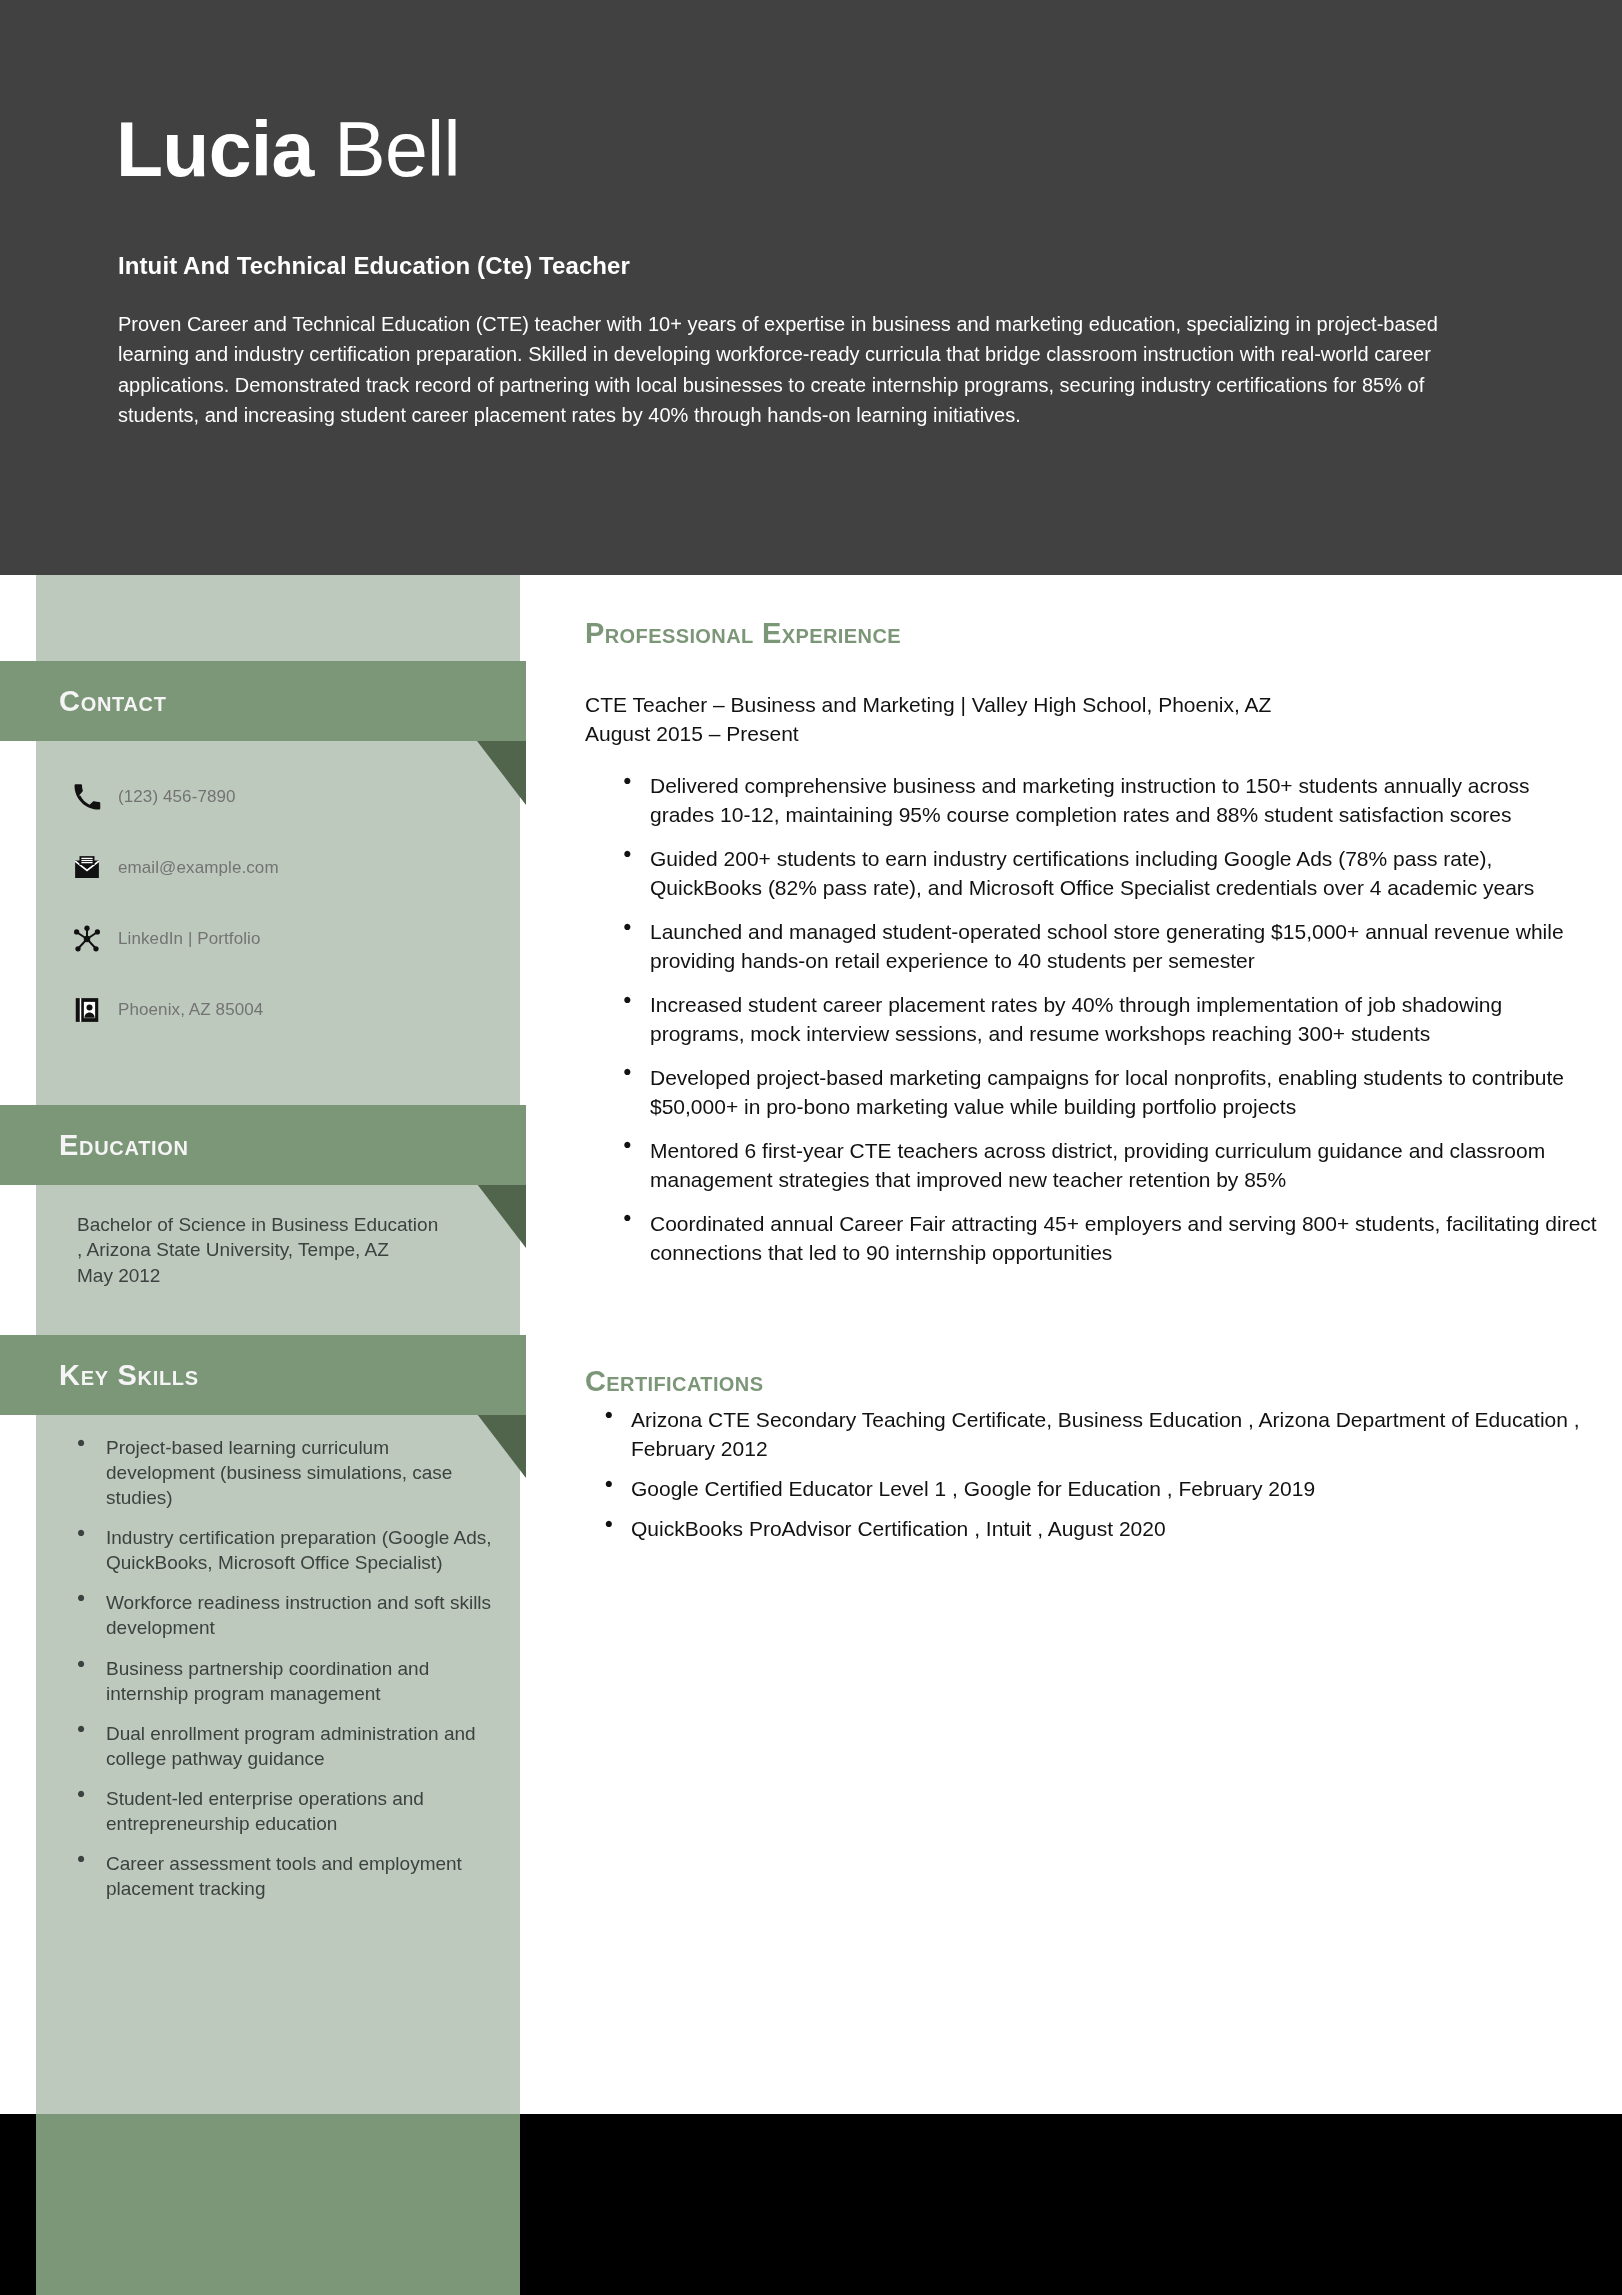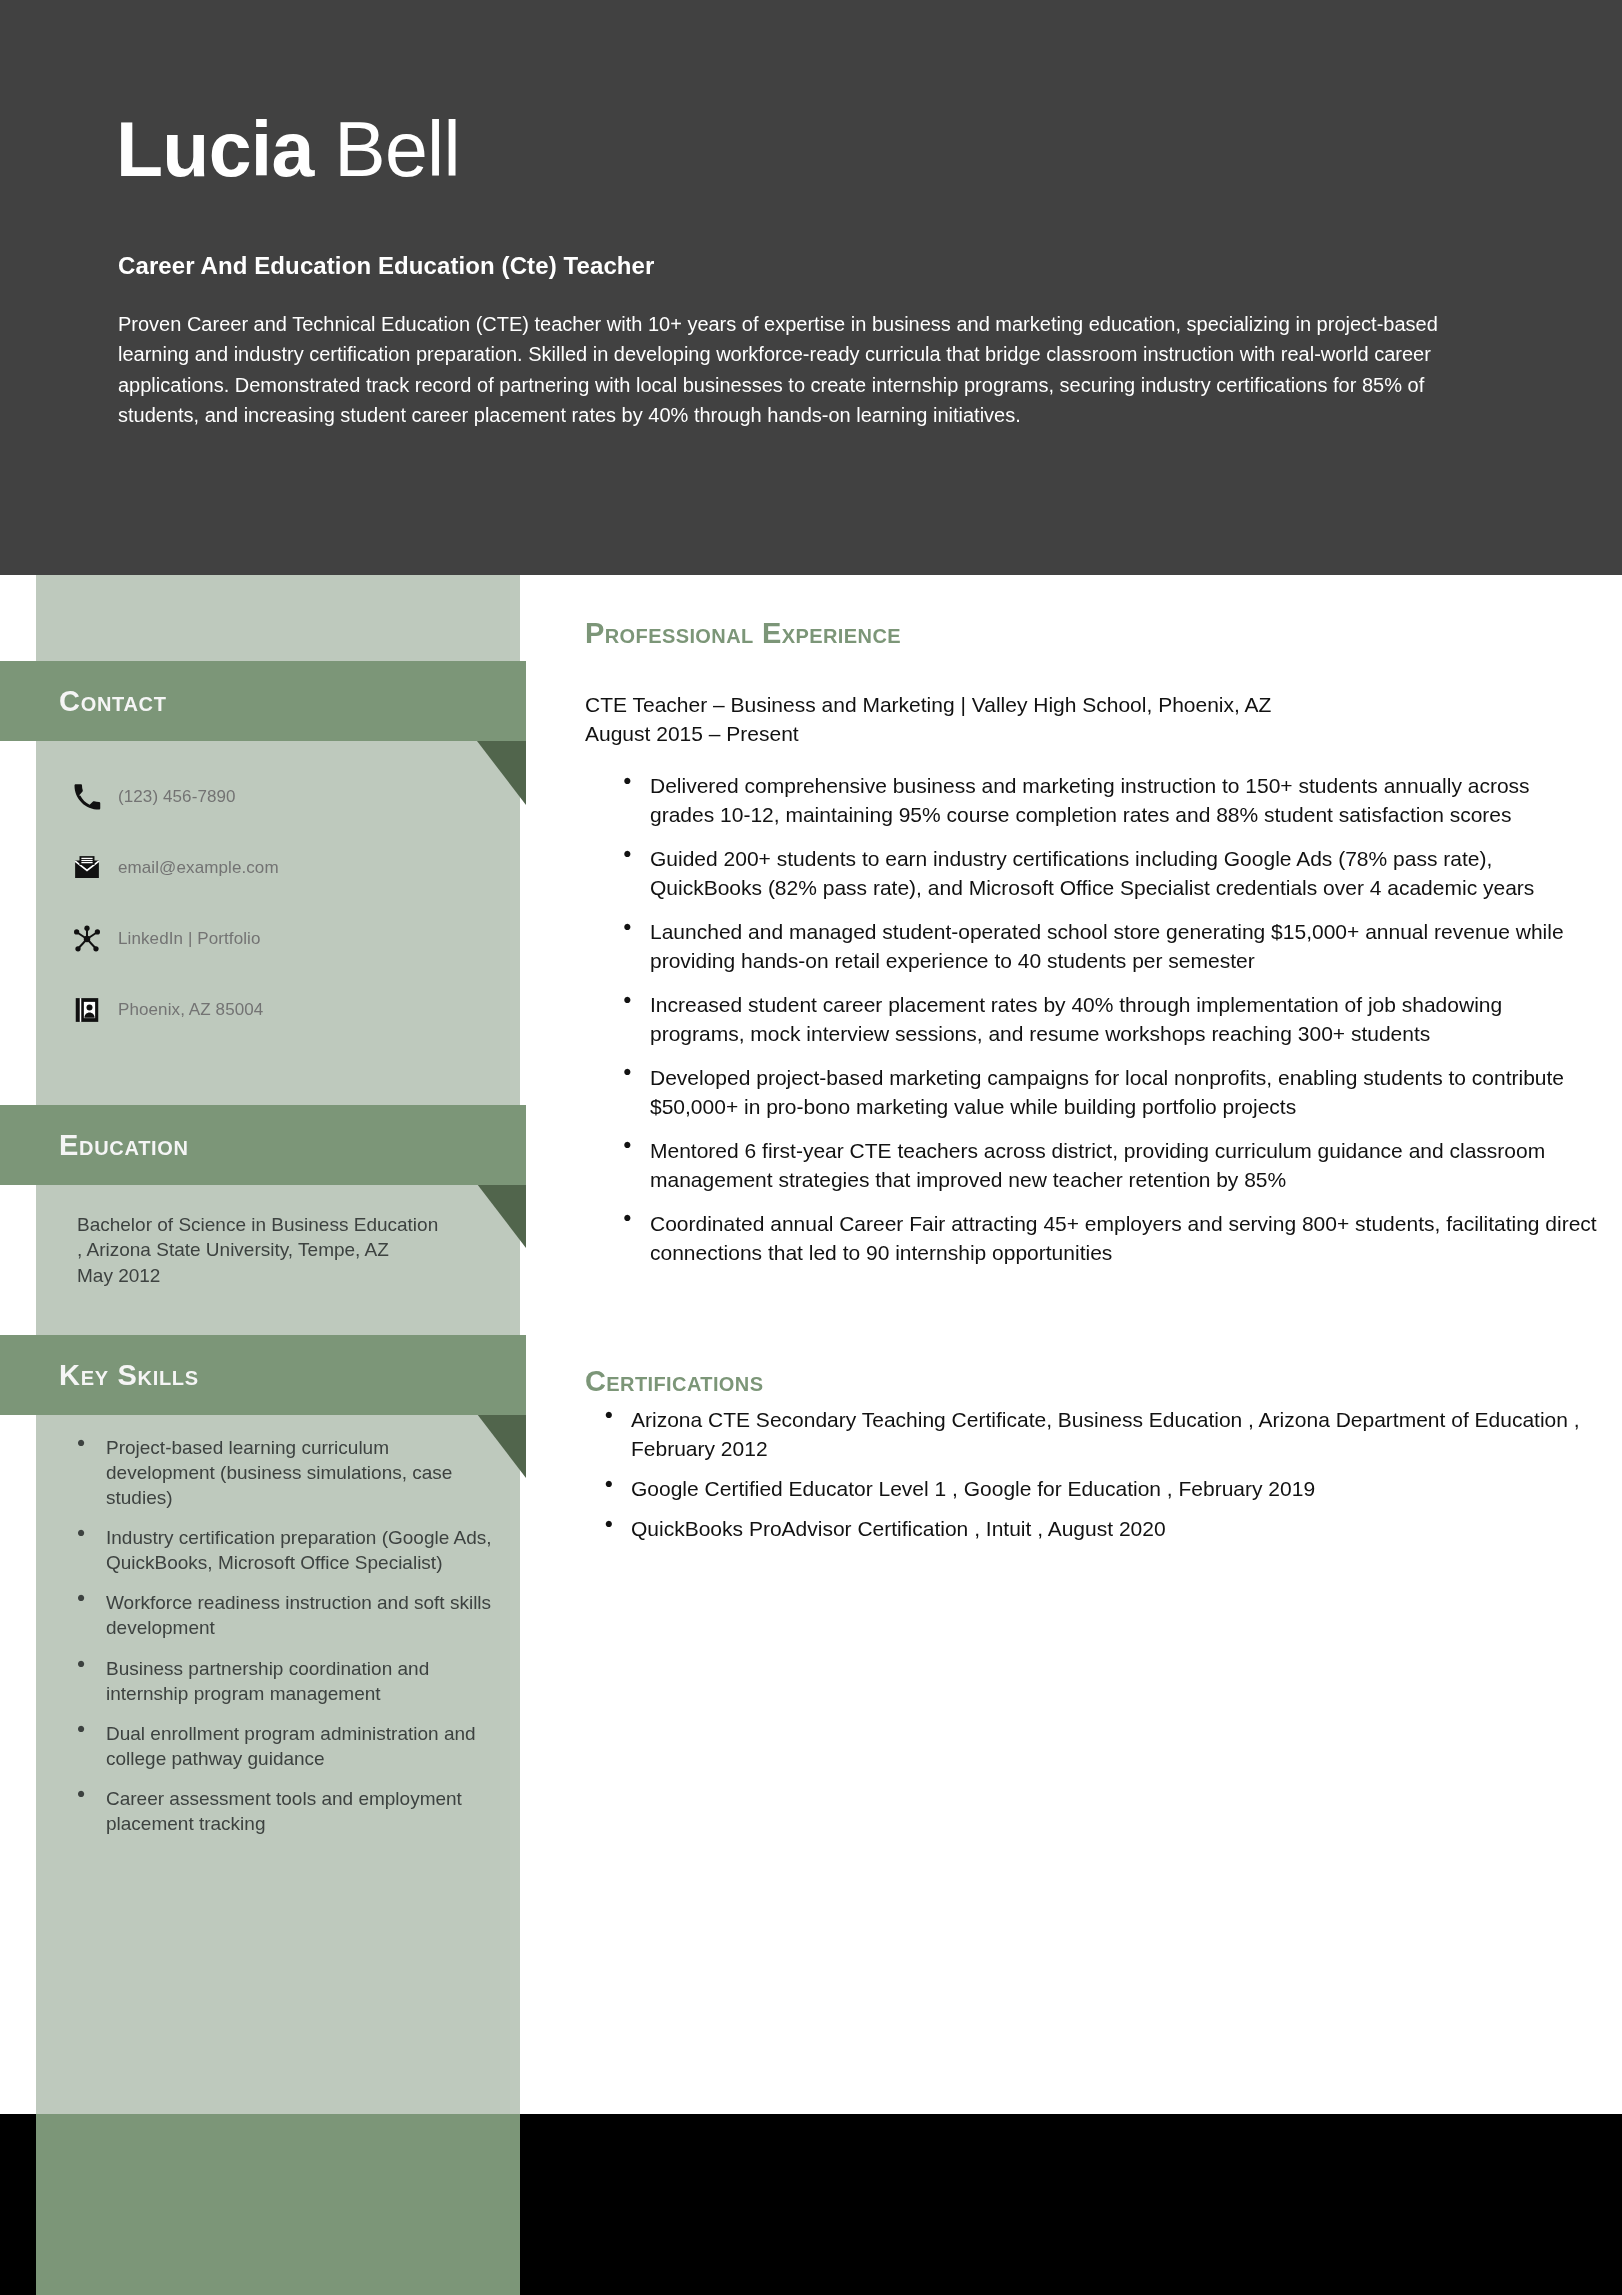--- a/index.html
+++ b/index.html
@@ -260,21 +260,21 @@
 </head>
 <body>
 
 <div class="page">
 
   <div class="header">
     <div class="name-line">
       <span class="name-first">Lucia</span>
       <span class="name-last">Bell</span>
     </div>
-    <div class="job-title">Career And Education Education (Cte) Teacher</div>
+    <div class="job-title">Intuit And Technical Education (Cte) Teacher</div>
     <div class="summary">Proven Career and Technical Education (CTE) teacher with 10+ years of expertise in business and marketing education, specializing in project-based learning and industry certification preparation. Skilled in developing workforce-ready curricula that bridge classroom instruction with real-world career applications. Demonstrated track record of partnering with local businesses to create internship programs, securing industry certifications for 85% of students, and increasing student career placement rates by 40% through hands-on learning initiatives.</div>
   </div>
 
   <div class="sidebar-body"></div>
 
   <div class="ribbon" id="ribbon-contact">
     <span class="ribbon-label">Contact</span>
   </div>
   <div class="fold-tri" id="fold-contact"></div>
 
@@ -350,20 +350,21 @@
   <div class="ribbon" id="ribbon-skills">
     <span class="ribbon-label">Key Skills</span>
   </div>
   <div class="fold-tri" id="fold-skills"></div>
   <ul class="skills-list" id="skills-list">
       <li>Project-based learning curriculum development (business simulations, case studies)</li>
       <li>Industry certification preparation (Google Ads, QuickBooks, Microsoft Office Specialist)</li>
       <li>Workforce readiness instruction and soft skills development</li>
       <li>Business partnership coordination and internship program management</li>
       <li>Dual enrollment program administration and college pathway guidance</li>
+      <li>Student-led enterprise operations and entrepreneurship education</li>
       <li>Career assessment tools and employment placement tracking</li>
     </ul>
 
   <div class="main">
     <div class="section-heading" id="exp-heading">Professional Experience</div>
     <div class="job-header">CTE Teacher – Business and Marketing | Valley High School, Phoenix, AZ
 August 2015 – Present</div>
     <ul class="bullets" id="exp-bullets">
         <li>Delivered comprehensive business and marketing instruction to 150+ students annually across grades 10-12, maintaining 95% course completion rates and 88% student satisfaction scores</li>
         <li>Guided 200+ students to earn industry certifications including Google Ads (78% pass rate), QuickBooks (82% pass rate), and Microsoft Office Specialist credentials over 4 academic years</li>

